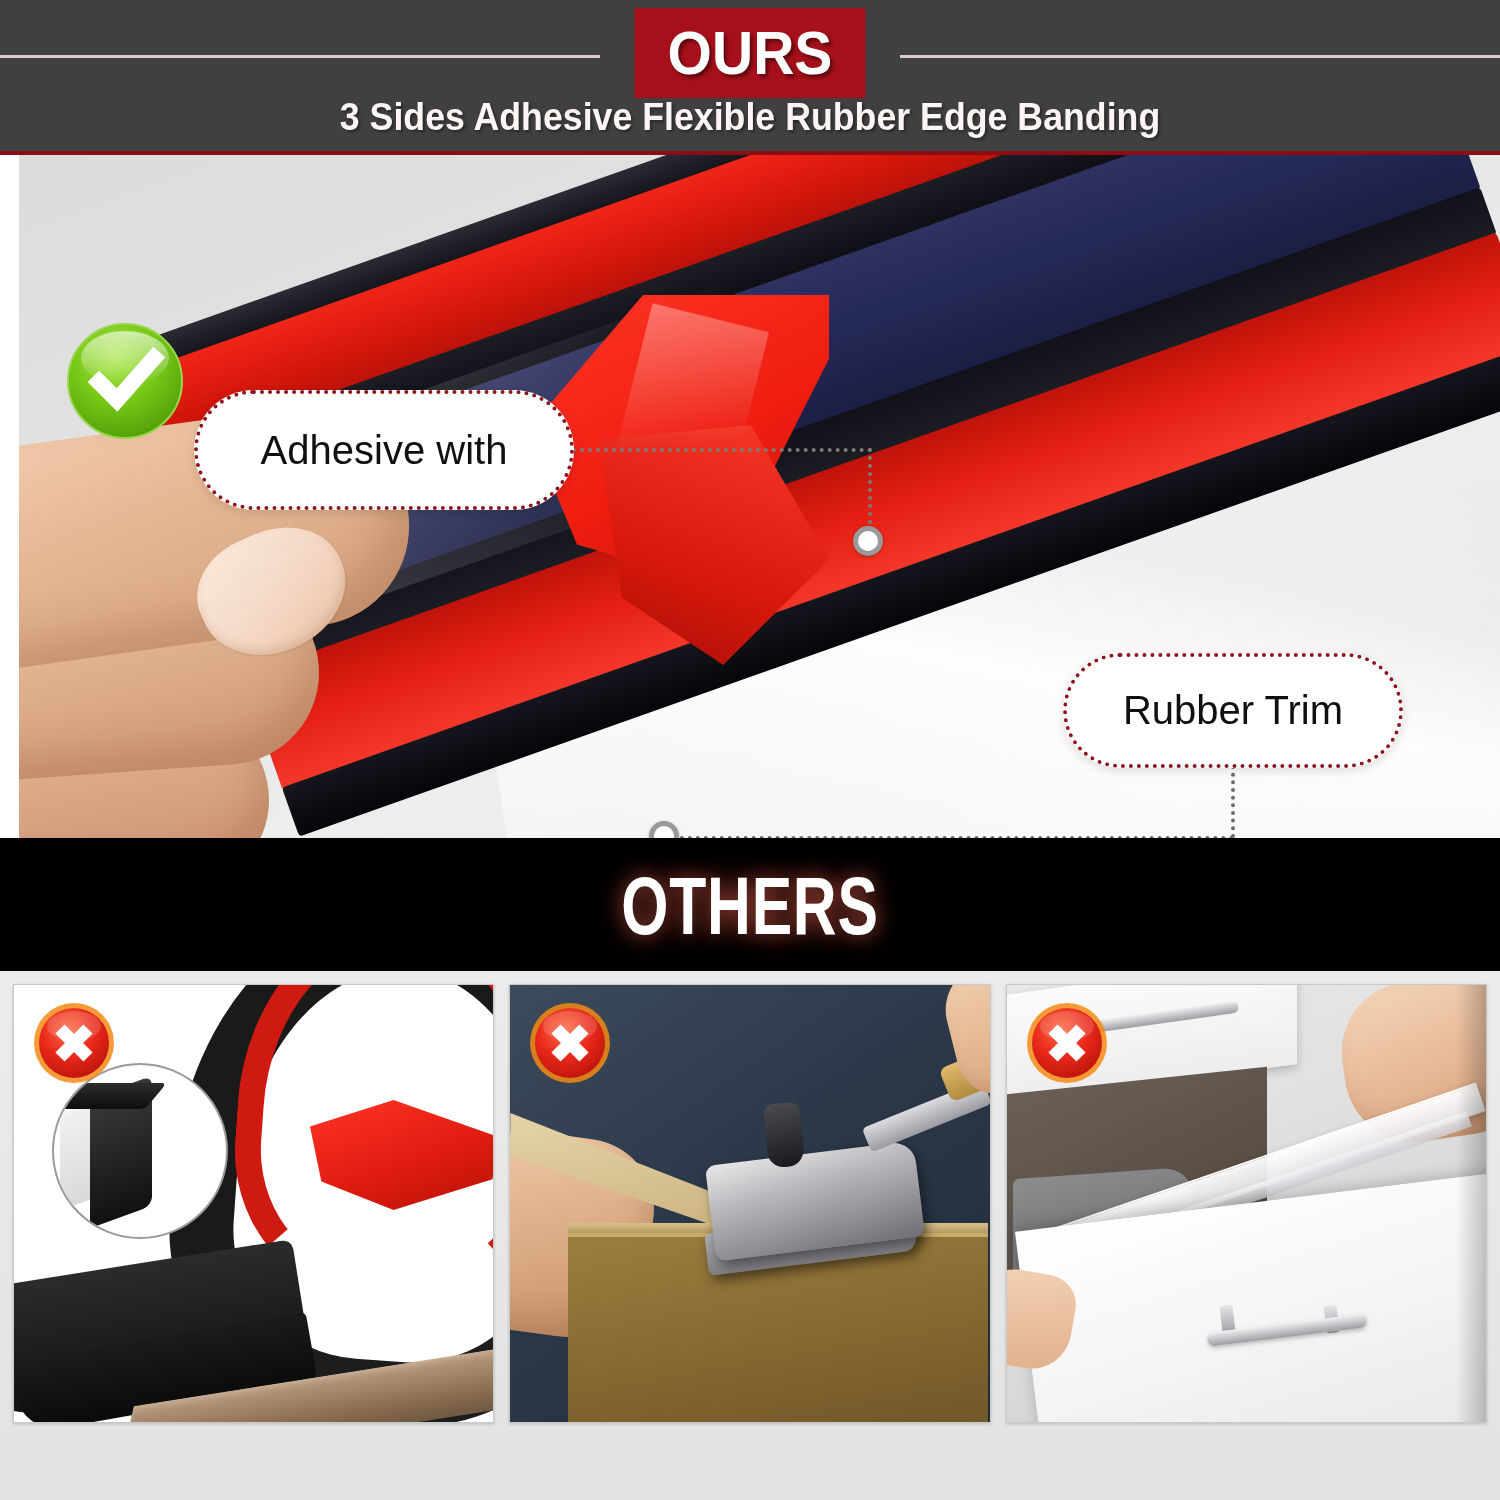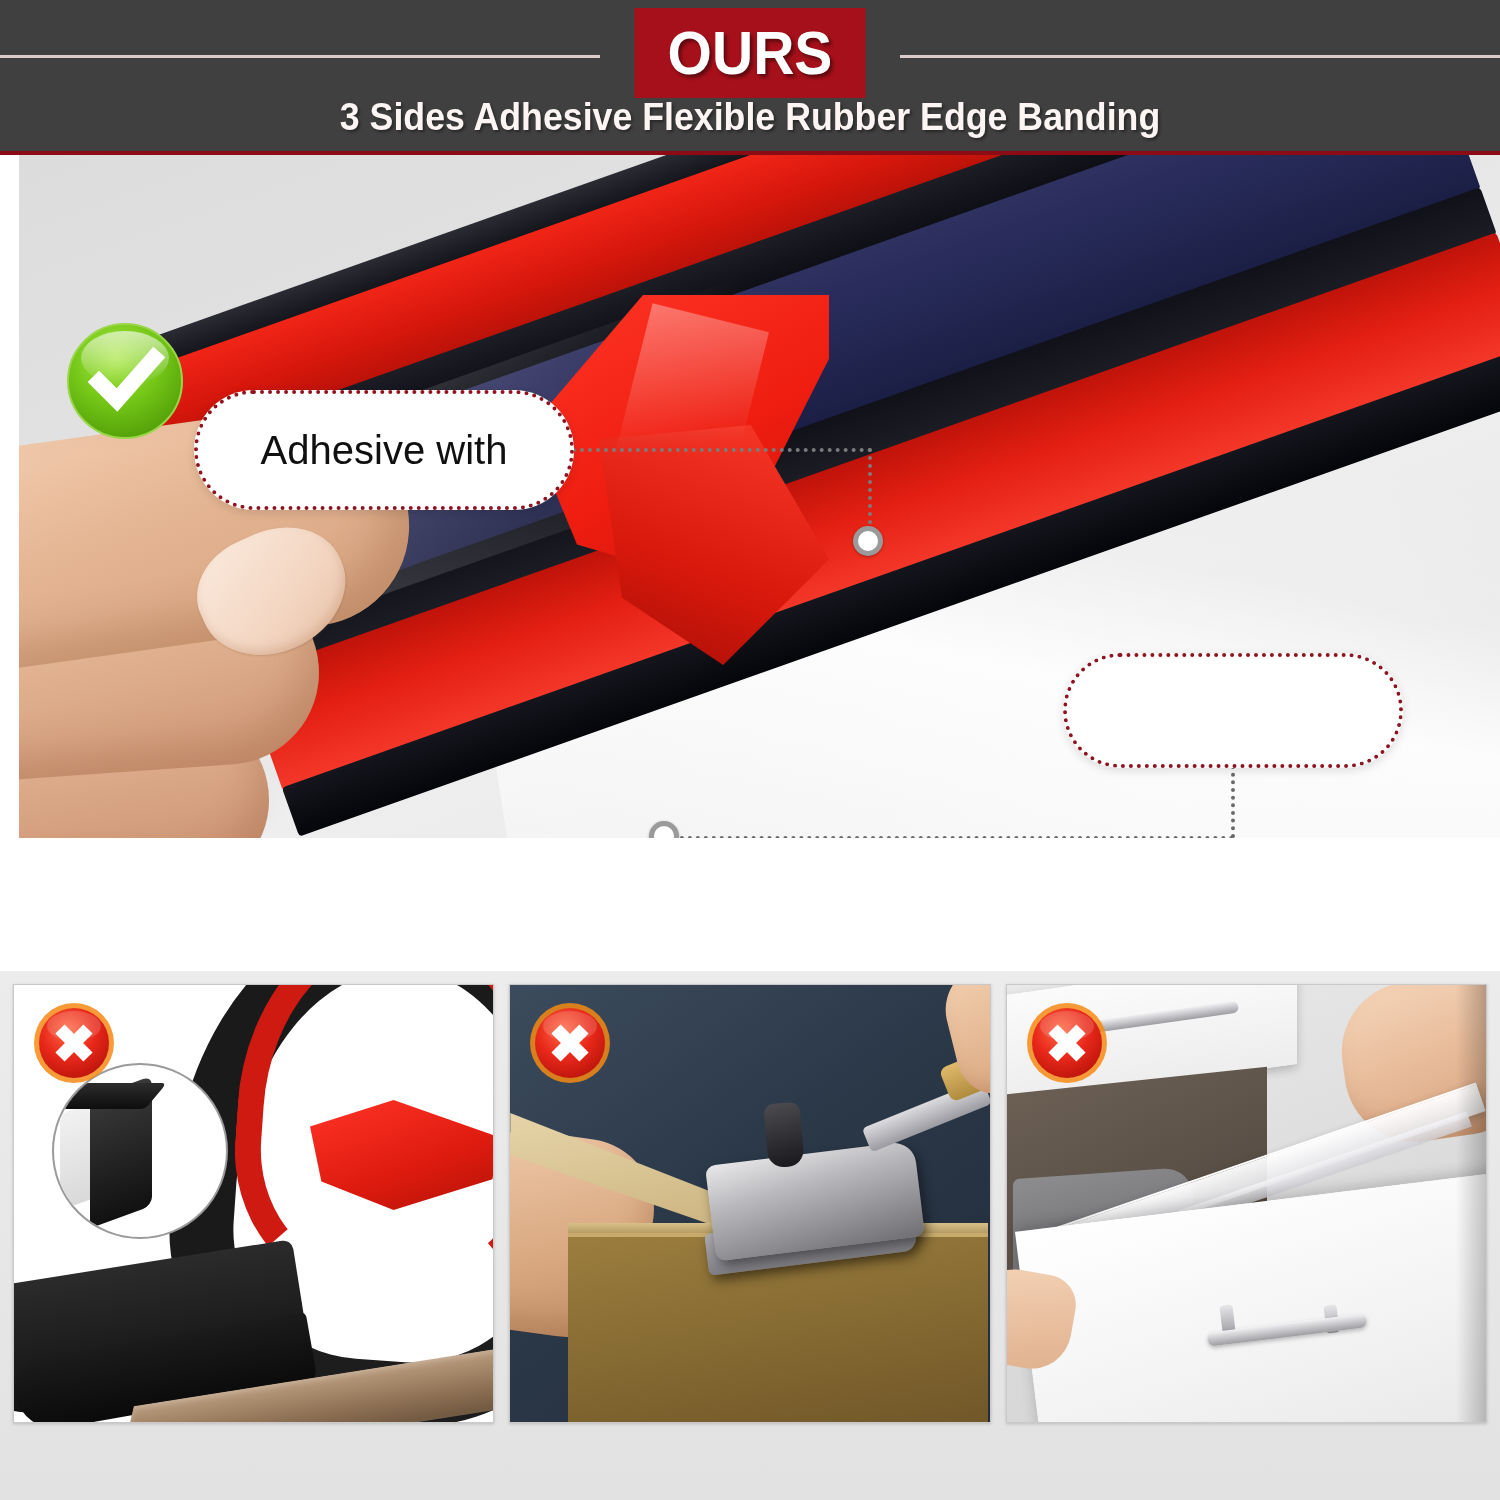--- a/index.html
+++ b/index.html
@@ -506,20 +506,21 @@
     <div class="hotdot" id="dot2"></div>
 
     <div class="pill" id="pill-adhesive">
       <div>
         <span>Adhesive with</span>
       </div>
     </div>
 
     <div class="pill" id="pill-epdm">
       <div>
+        <span>Rubber Trim</span>
       </div>
     </div>
 
     <div class="check-badge">
       <svg viewBox="0 0 118 118" width="118" height="118" aria-hidden="true">
         <defs>
           <radialGradient id="gchk" cx="42%" cy="30%" r="78%">
             <stop offset="0%" stop-color="#a7e642"></stop>
             <stop offset="48%" stop-color="#76c818"></stop>
             <stop offset="100%" stop-color="#4d9a06"></stop>
@@ -529,20 +530,23 @@
             <stop offset="100%" stop-color="#ffffff" stop-opacity="0"></stop>
           </linearGradient>
         </defs>
         <circle cx="59" cy="59" r="57" fill="url(#gchk)" stroke="#9ad64a" stroke-width="2"></circle>
         <ellipse cx="59" cy="36" rx="44" ry="27" fill="url(#gchkgloss)"></ellipse>
         <path d="M33 60 L51 78 L88 36" fill="none" stroke="#ffffff" stroke-width="16" stroke-linecap="square" stroke-linejoin="miter"></path>
       </svg>
     </div>
   </div>
 
+  <div class="others-bar">
+    <div class="others-title">OTHERS</div>
+  </div>
 
   <div class="bottom">
 
     <div class="panels">
 
       <div class="panel p1">
         <div class="p1-band"></div>
         <div class="p1-bandred"></div>
         <div class="p1-tail"></div>
         <div class="p1-tail2"></div>

